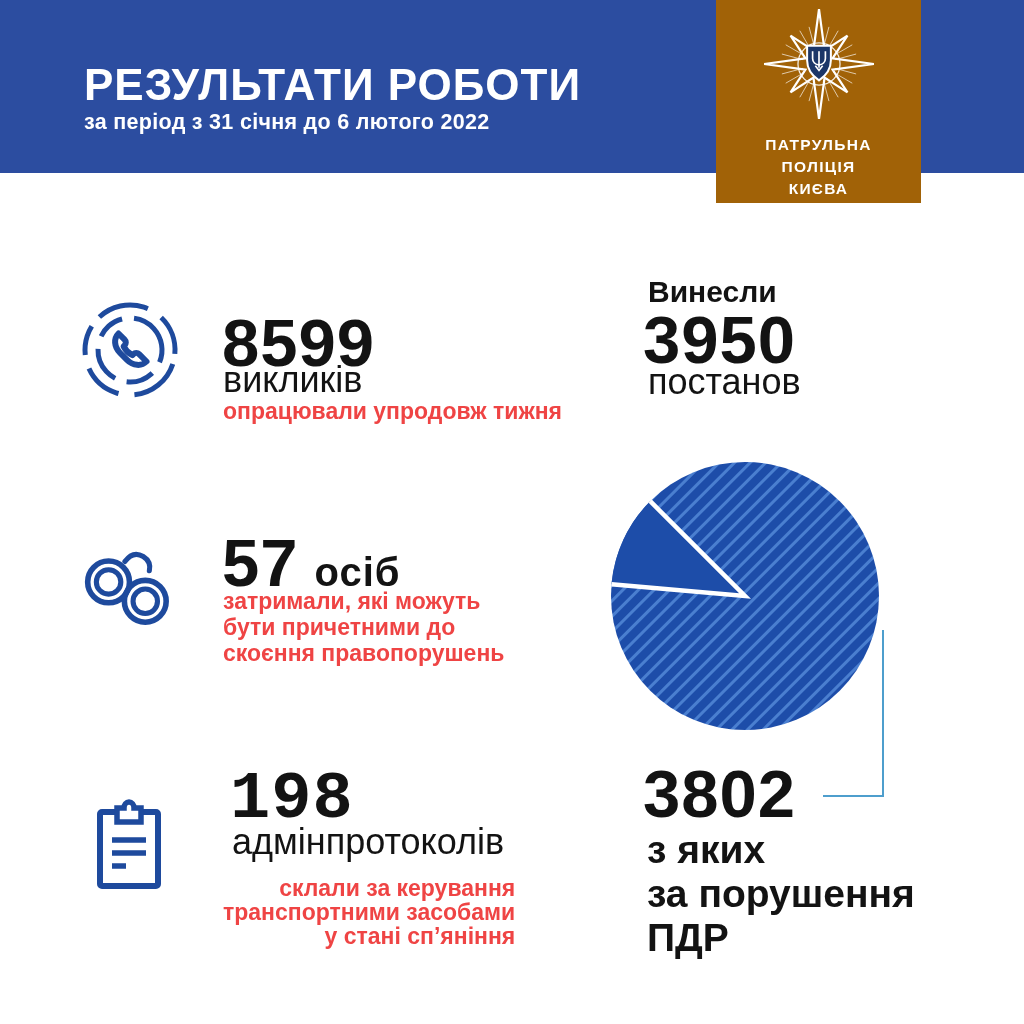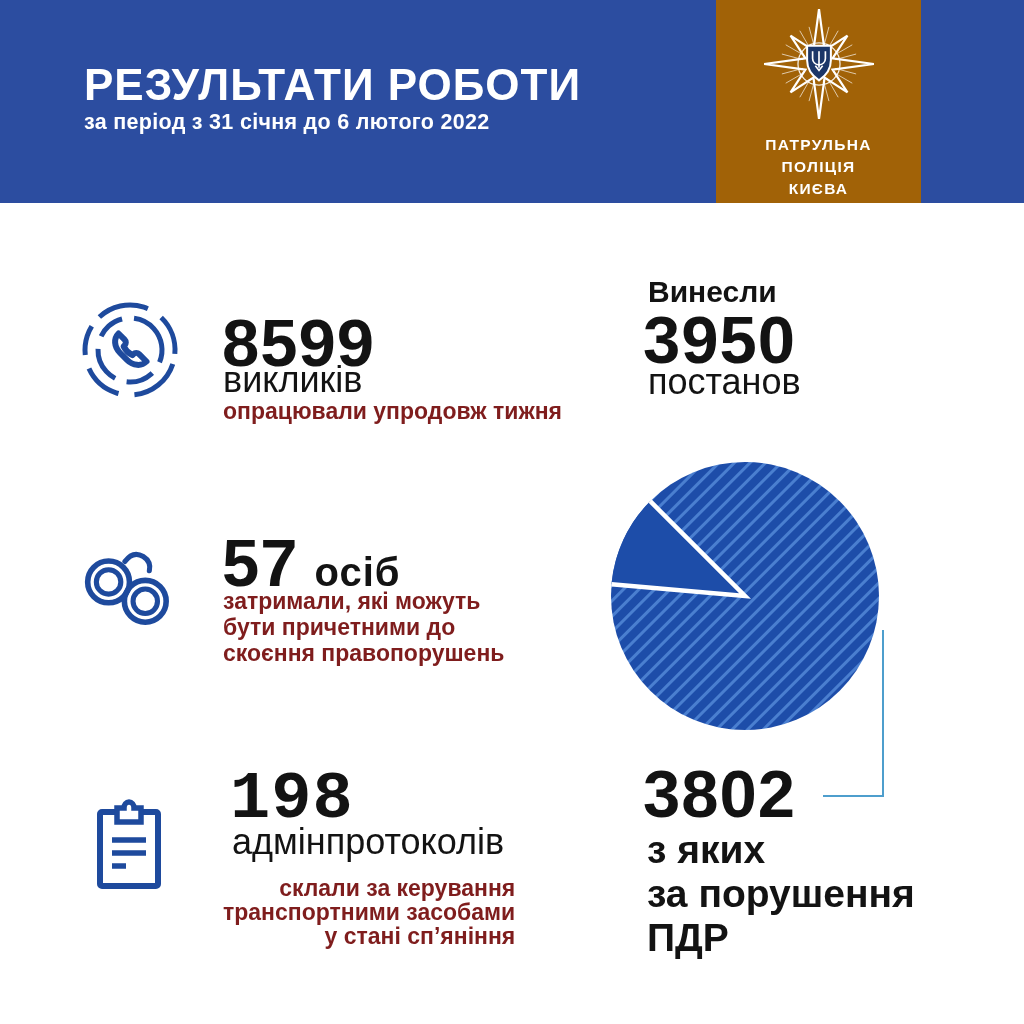--- a/index.html
+++ b/index.html
@@ -1,29 +1,29 @@
 <!DOCTYPE html>
 <html><head>
 <meta charset="utf-8">
 <style>
   html,body{margin:0;padding:0;background:#ffffff;}
   .poster{position:relative;width:1024px;height:1024px;background:#ffffff;overflow:hidden;
           font-family:"Liberation Sans","DejaVu Sans",sans-serif;color:#131313;}
   
-  .band{position:absolute;left:0;top:0;width:1024px;height:203px;background:#2c4da0;}
+  .band{position:absolute;left:0;top:0;width:1024px;height:173px;background:#2c4da0;}
   .title{position:absolute;left:84px;top:60px;font-size:44px;font-weight:700;color:#fff;letter-spacing:1px;white-space:nowrap;}
   .subtitle{position:absolute;left:84px;top:110px;font-size:21.5px;font-weight:700;color:#fff;letter-spacing:.3px;white-space:nowrap;}
   .panel{position:absolute;left:716px;top:0;width:205px;height:203px;background:#a16207;}
   .badge-svg{position:absolute;left:50%;top:0;transform:translateX(-50%);}
   .org{position:absolute;left:0;top:134px;width:100%;text-align:center;color:#fff;
        font-size:15.5px;font-weight:700;letter-spacing:1.3px;line-height:22px;white-space:pre-line;}
   
   .num{position:absolute;font-size:67px;font-weight:700;letter-spacing:1px;line-height:1;white-space:nowrap;}
   .unit{position:absolute;font-size:36px;font-weight:400;line-height:1;white-space:nowrap;}
-  .cap{position:absolute;font-size:23px;font-weight:600;line-height:26px;color:#7f1d1d;white-space:pre-line;}
+  .cap{position:absolute;font-size:23px;font-weight:600;line-height:26px;color:#ef4444;white-space:pre-line;}
   .label-md{position:absolute;font-size:30px;font-weight:600;line-height:1;white-space:nowrap;}
   .unit-inline{font-size:40px;font-weight:700;margin-left:16px;}
   .big-lines{position:absolute;font-size:39px;font-weight:700;line-height:44px;white-space:pre-line;}
   .icon{position:absolute;}
   
   .leader-v{position:absolute;left:882px;top:630px;width:2px;height:166px;background:#4e9ecd;}
   .leader-h{position:absolute;left:823px;top:795px;width:61px;height:2px;background:#4e9ecd;}
 </style>
 </head>
 <body>

